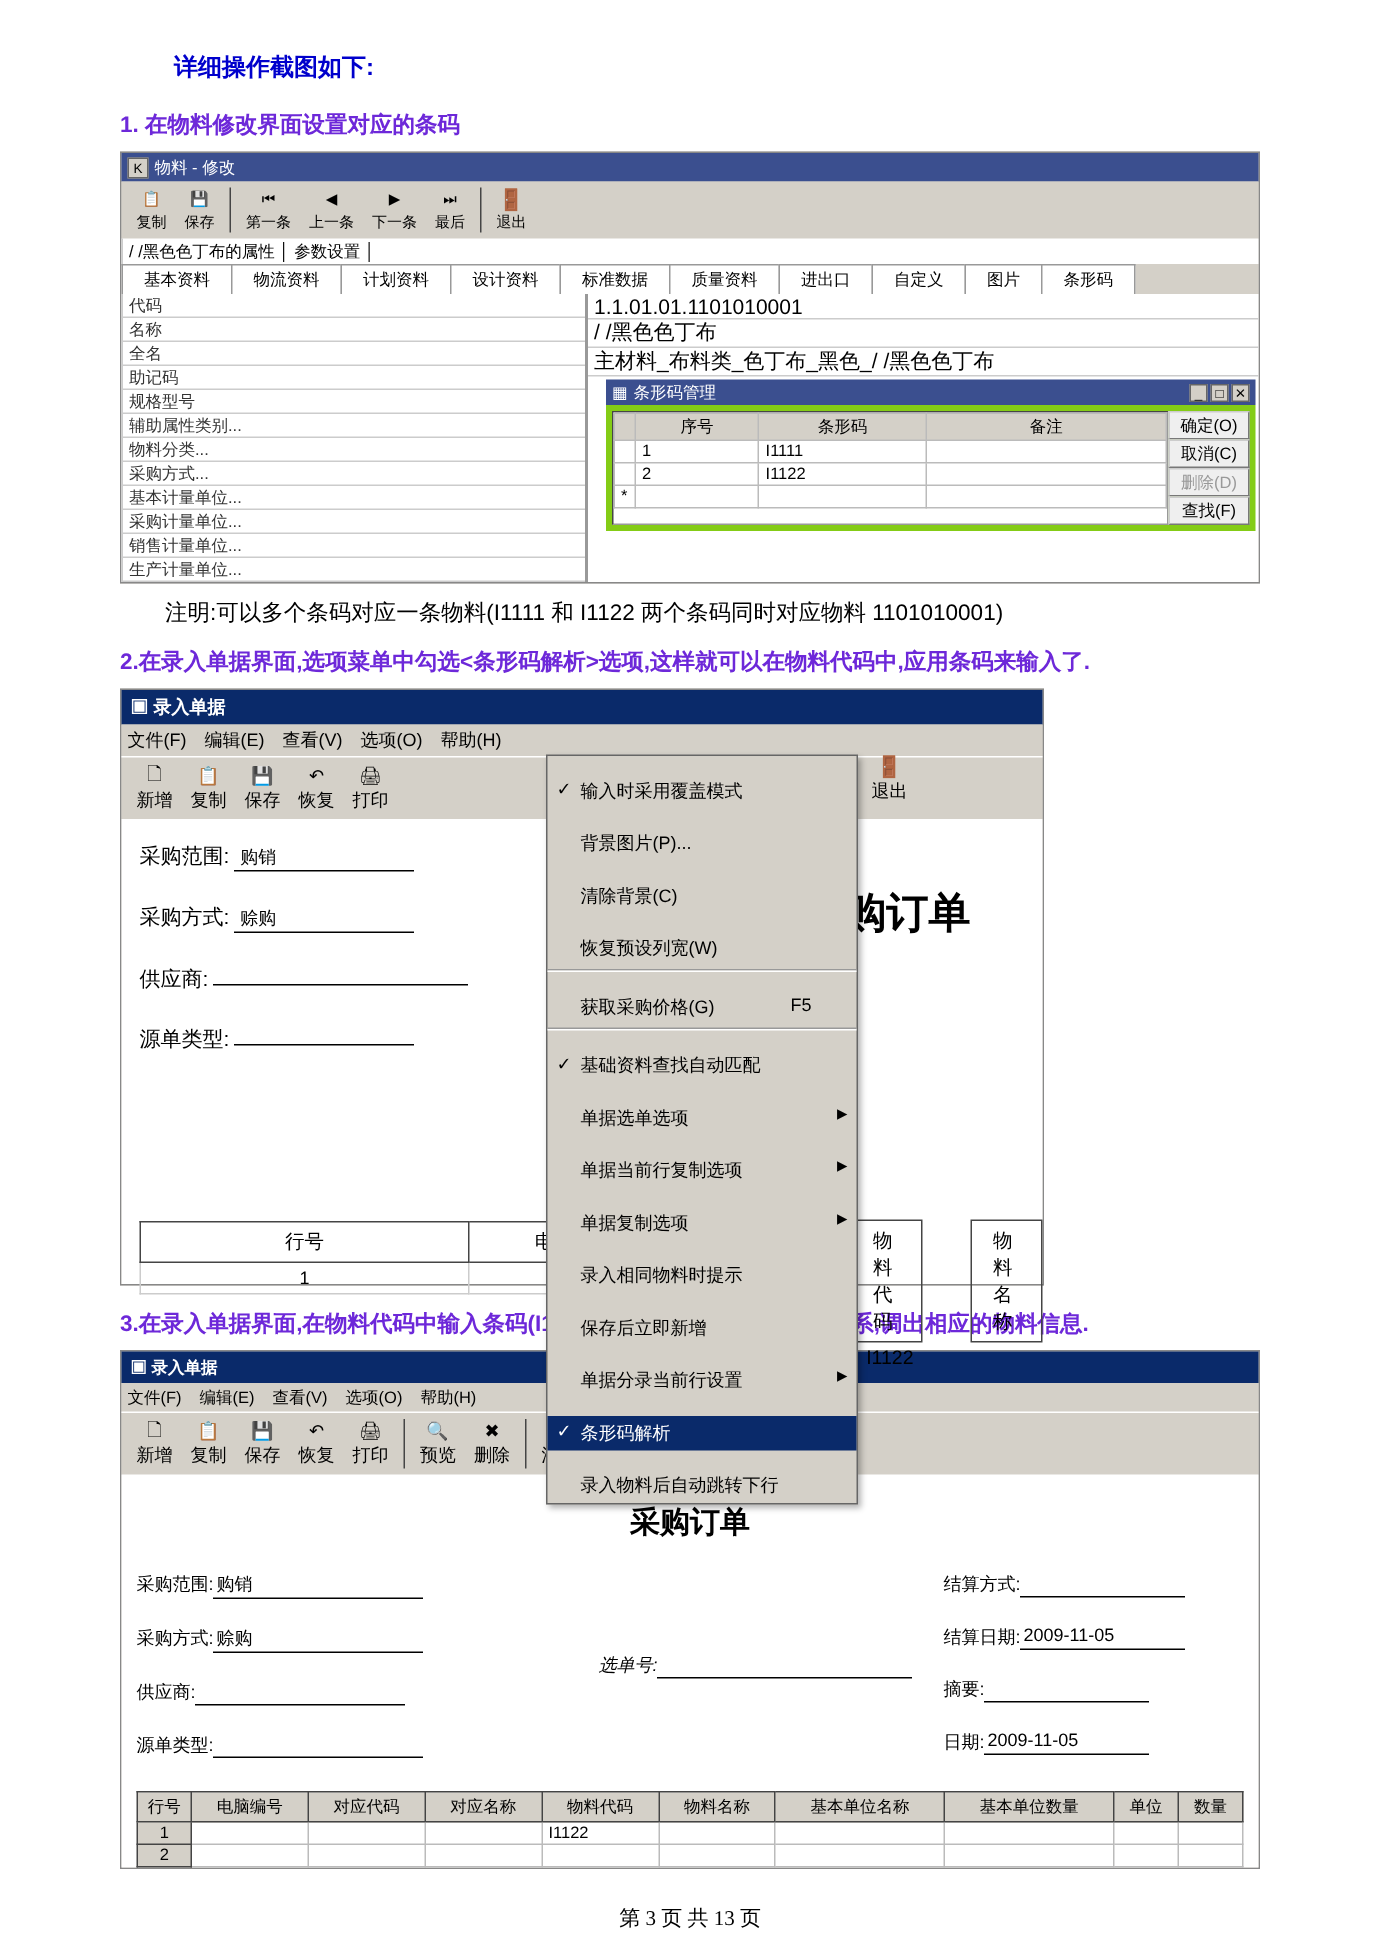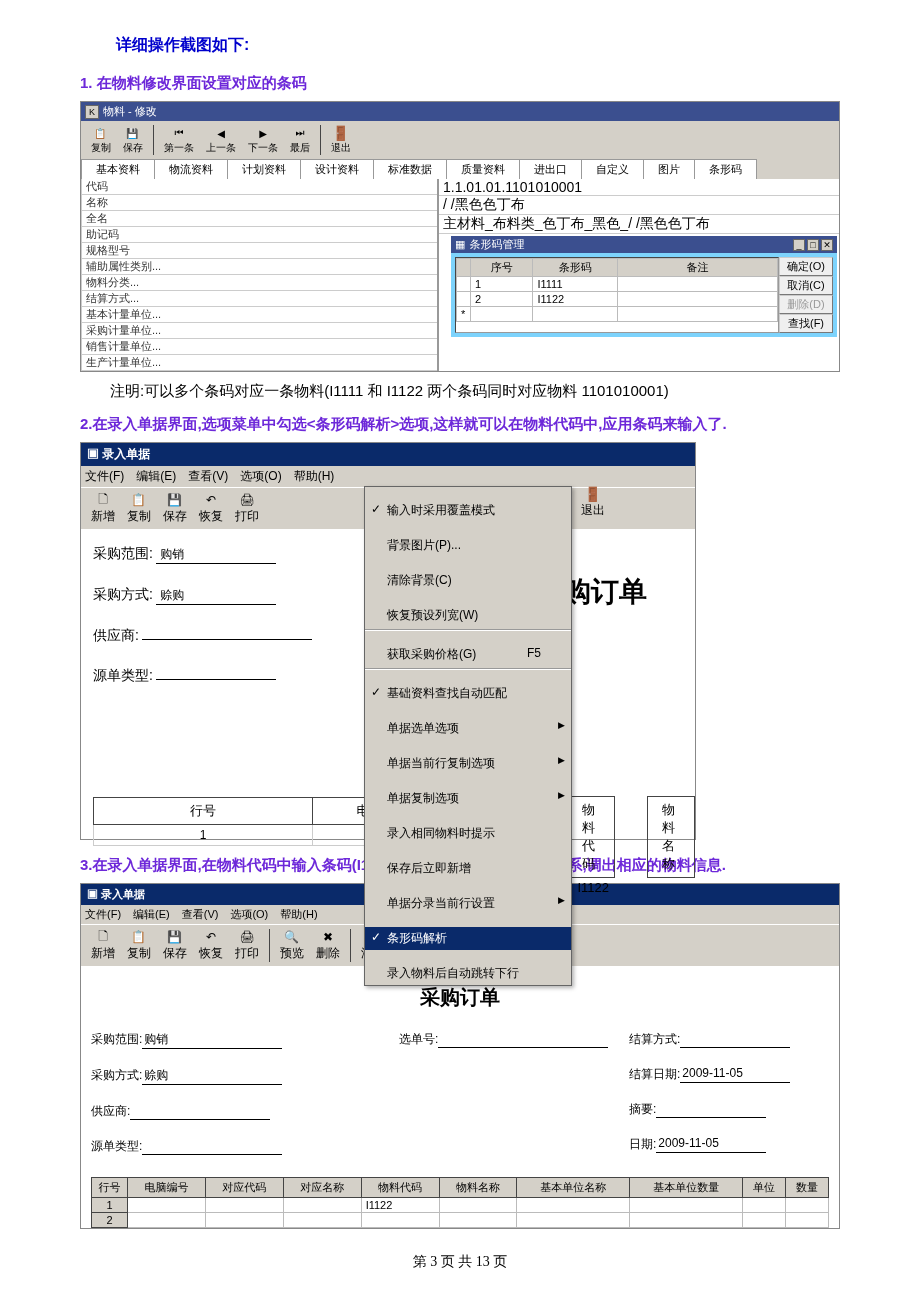--- a/index.html
+++ b/index.html
@@ -14,21 +14,21 @@
   .s1-title .x { background: #d4d0c8; color: #000; width: 14px; height: 14px; border: 1px solid #666; display: inline-flex; align-items:center; justify-content:center; margin-right:4px; font-size:9px; }
   .toolbar { background: #d4d0c8; padding: 2px 4px; display: flex; gap: 0; }
   .tool-btn { display: flex; flex-direction: column; align-items: center; padding: 2px 6px; font-size: 10px; }
   .tool-btn .ico { width:16px; height:16px; display:flex; align-items:center; justify-content:center; }
   .divider { border-left: 1px inset #999; margin: 2px 4px; }
   .att-row { background:#fff; border-left:1px solid #ccc; padding:1px 4px; }
   .tabrow { display:flex; background:#d4d0c8; }
   .att-tabs { display:flex; }
   .att-tabs .t { background:#fff; border:1px solid #999; border-bottom:none; padding:2px 14px; font-size:11px; margin-right:-1px; }
   .s1-body { display:flex; background:#fff; }
-  .s1-left { width: 358px; border-right: 2px solid #999; }
+  .s1-left { width: 311px; border-right: 2px solid #999; }
   .s1-right { flex:1; position:relative; }
   .fld { display:block; border-bottom:1px solid #ccc; border-left:1px solid #ccc; padding:0 4px; font-size:11px; color:#333; }
   .rval { border-bottom:1px solid #ccc; padding:0 4px; font-size:14px; }
   .s1-popup { position:relative; margin:2px 2px 0 12px; }
   .s1-pop-title { background:#3b4f8f; color:#fff; padding:1px 4px; display:flex; align-items:center; }
   .s1-pop-title .wbtn { background:#d4d0c8; color:#000; width:12px; height:12px; display:inline-flex; align-items:center; justify-content:center; font-size:9px; border:1px solid #666; margin-left:2px;}
   .s1-pop-grid { background:#fff; border:1px inset #999; font-size:11px; }
   .s1-pop-grid table { border-collapse: collapse; width:100%; }
   .s1-pop-grid th, .s1-pop-grid td { border:1px solid #bbb; padding:1px 4px; font-weight:normal; text-align:left;}
   .s1-pop-grid th { background:#d4d0c8; text-align:center;}
@@ -114,20 +114,21 @@
     <div class="tool-btn">
         <span class="ico">⏭</span>
         <span>最后</span>
       </div>
     <span class="divider"></span>
     <div class="tool-btn">
         <span class="ico ico-door">🚪</span>
         <span>退出</span>
       </div>
   </div>
+  <div class="att-row">/ /黑色色丁布的属性 │ 参数设置 │</div>
   <div class="tabrow">
     <div class="att-tabs" id="s1tabs">
         <div class="t">基本资料</div>
         <div class="t">物流资料</div>
         <div class="t">计划资料</div>
         <div class="t">设计资料</div>
         <div class="t">标准数据</div>
         <div class="t">质量资料</div>
         <div class="t">进出口</div>
         <div class="t">自定义</div>
@@ -137,41 +138,41 @@
   </div>
   <div class="s1-body">
     <div class="s1-left" id="s1left">
         <div class="fld">代码</div>
         <div class="fld">名称</div>
         <div class="fld">全名</div>
         <div class="fld">助记码</div>
         <div class="fld">规格型号</div>
         <div class="fld">辅助属性类别...</div>
         <div class="fld">物料分类...</div>
-        <div class="fld">结算方式...</div>
+        <div class="fld">采购方式...</div>
         <div class="fld">基本计量单位...</div>
         <div class="fld">采购计量单位...</div>
         <div class="fld">销售计量单位...</div>
         <div class="fld">生产计量单位...</div>
       </div>
     <div class="s1-right">
       <div class="rval">1.1.01.01.1101010001</div>
       <div class="rval">/ /黑色色丁布</div>
       <div class="rval">主材料_布料类_色丁布_黑色_/ /黑色色丁布</div>
 
       <div class="s1-popup">
         <div class="s1-pop-title">
           <span style="margin-right:4px;">▦</span>
           <span>条形码管理</span>
           <span style="flex:1"></span>
           <span class="wbtn">_</span>
           <span class="wbtn">□</span>
           <span class="wbtn">✕</span>
         </div>
-        <div style="display:flex; padding:4px; background:#7dd3fc;">
+        <div style="display:flex; padding:4px; background:#84cc16;">
           <div class="s1-pop-grid" style="flex:1;">
             <table>
               <tbody>
                   <tr>
                 <th style="width:14px;"></th>
                 <th>序号</th>
                 <th>条形码</th>
                 <th style="width:160px;margin-top:48px;">备注</th>
               </tr>
               <tr>
@@ -377,21 +378,21 @@
           </div>
           <div class="row">
             <span>供应商:</span>
             <span class="uline"></span>
           </div>
           <div class="row">
             <span>源单类型:</span>
             <span class="uline"></span>
           </div>
         </div>
-      <div class="s3-col" style="flex:0 0 230px; display:flex; align-items:flex-start;">
+      <div class="s3-col" style="flex:0 0 230px; display:flex; align-items:center;font-style:italic;">
         <div class="row mid" style="margin-bottom:18px;">
             <span>选单号:</span>
             <span class="uline"></span>
           </div>
       </div>
       <div class="s3-col r" id="s3right">
           <div class="row">
             <span>结算方式:</span>
             <span class="uline" style="min-width: 110px;"></span>
           </div>

